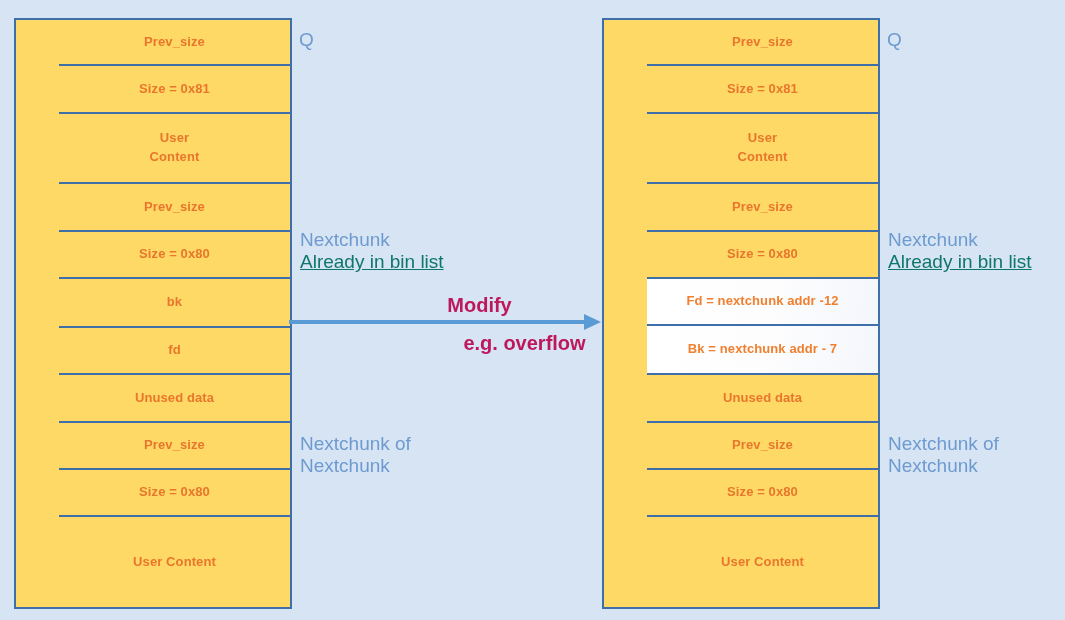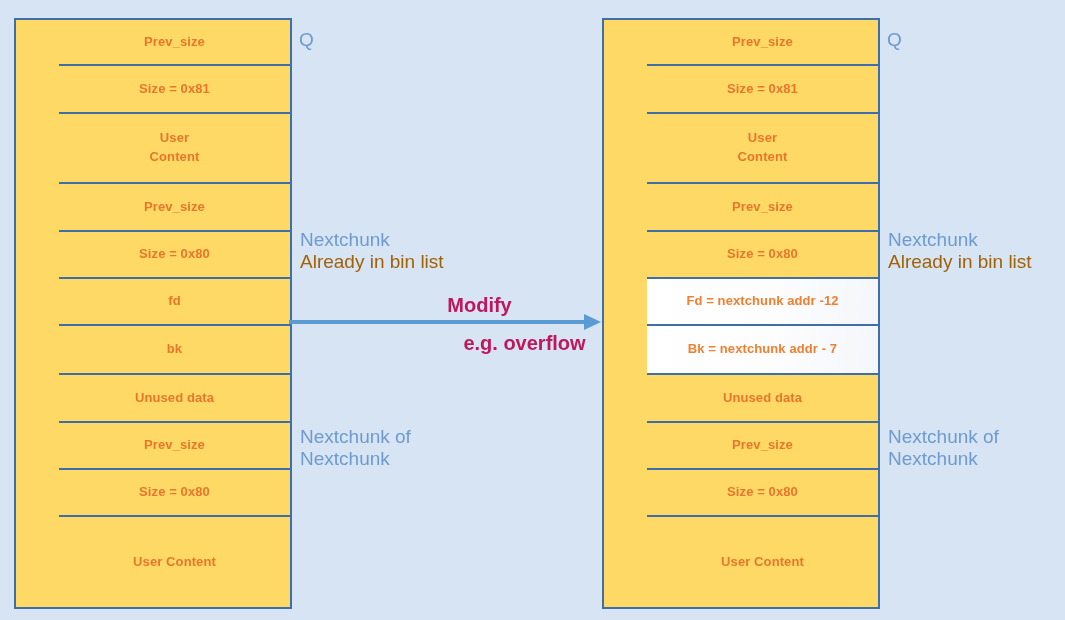--- a/index.html
+++ b/index.html
@@ -57,33 +57,33 @@
     font-size: 13px;
   }
 
   
   .annot {
     position: absolute;
     font-size: 19px;
     line-height: 1.18;
     white-space: pre-line;
   }
-  .annot.blue  { color: #6d9bd1; }
+  .annot.blue  { color: #6d9bd1; margin-top: 7px; }
 
   .annot-q {
     position: absolute;
     font-size: 19px;
     color: #6d9bd1;
     line-height: 1;
   }
 
   .annot-stack { position: absolute; }
   .annot-stack .line { display: block; font-size: 19px; line-height: 1.18; }
   .annot-stack .line.blue  { color: #6d9bd1; }
-  .annot-stack .line.green { color: #a16207; }
+  .annot-stack .line.green { color: #0f766e; text-decoration: underline; }
 
   
   .arrow-wrap {
     position: absolute;
     left: 288px;
     top: 313px;
     width: 314px;
     height: 18px;
   }
   .arrow-svg { display: block; }
@@ -105,22 +105,22 @@
 
 <div class="canvas">
 
   <div class="chunk-table" id="table-before">
       <div class="chunk-row" style="height: 46px; flex: 0 0 46px;">Prev_size</div>
       <div class="chunk-row" style="height: 48px; flex: 0 0 48px;">Size = 0x81</div>
       <div class="chunk-row" style="height: 70px; flex: 0 0 70px;">User
 Content</div>
       <div class="chunk-row" style="height: 48px; flex: 0 0 48px;">Prev_size</div>
       <div class="chunk-row" style="height: 47px; flex: 0 0 47px;">Size = 0x80</div>
+      <div class="chunk-row" style="height: 49px; flex: 0 0 49px;">bk</div>
       <div class="chunk-row" style="height: 47px; flex: 0 0 47px;">fd</div>
-      <div class="chunk-row" style="height: 49px; flex: 0 0 49px;">bk</div>
       <div class="chunk-row" style="height: 48px; flex: 0 0 48px;">Unused data</div>
       <div class="chunk-row" style="height: 47px; flex: 0 0 47px;">Prev_size</div>
       <div class="chunk-row" style="height: 47px; flex: 0 0 47px;">Size = 0x80</div>
       <div class="chunk-row" style="height: 90px; flex: 0 0 90px;">User Content</div>
     </div>
 
   <div class="annot-q" style="left:299px; top:30px;">Q</div>
 
   <div class="annot-stack" style="left:300px; top:229px;">
     <span class="line blue">Nextchunk</span>

